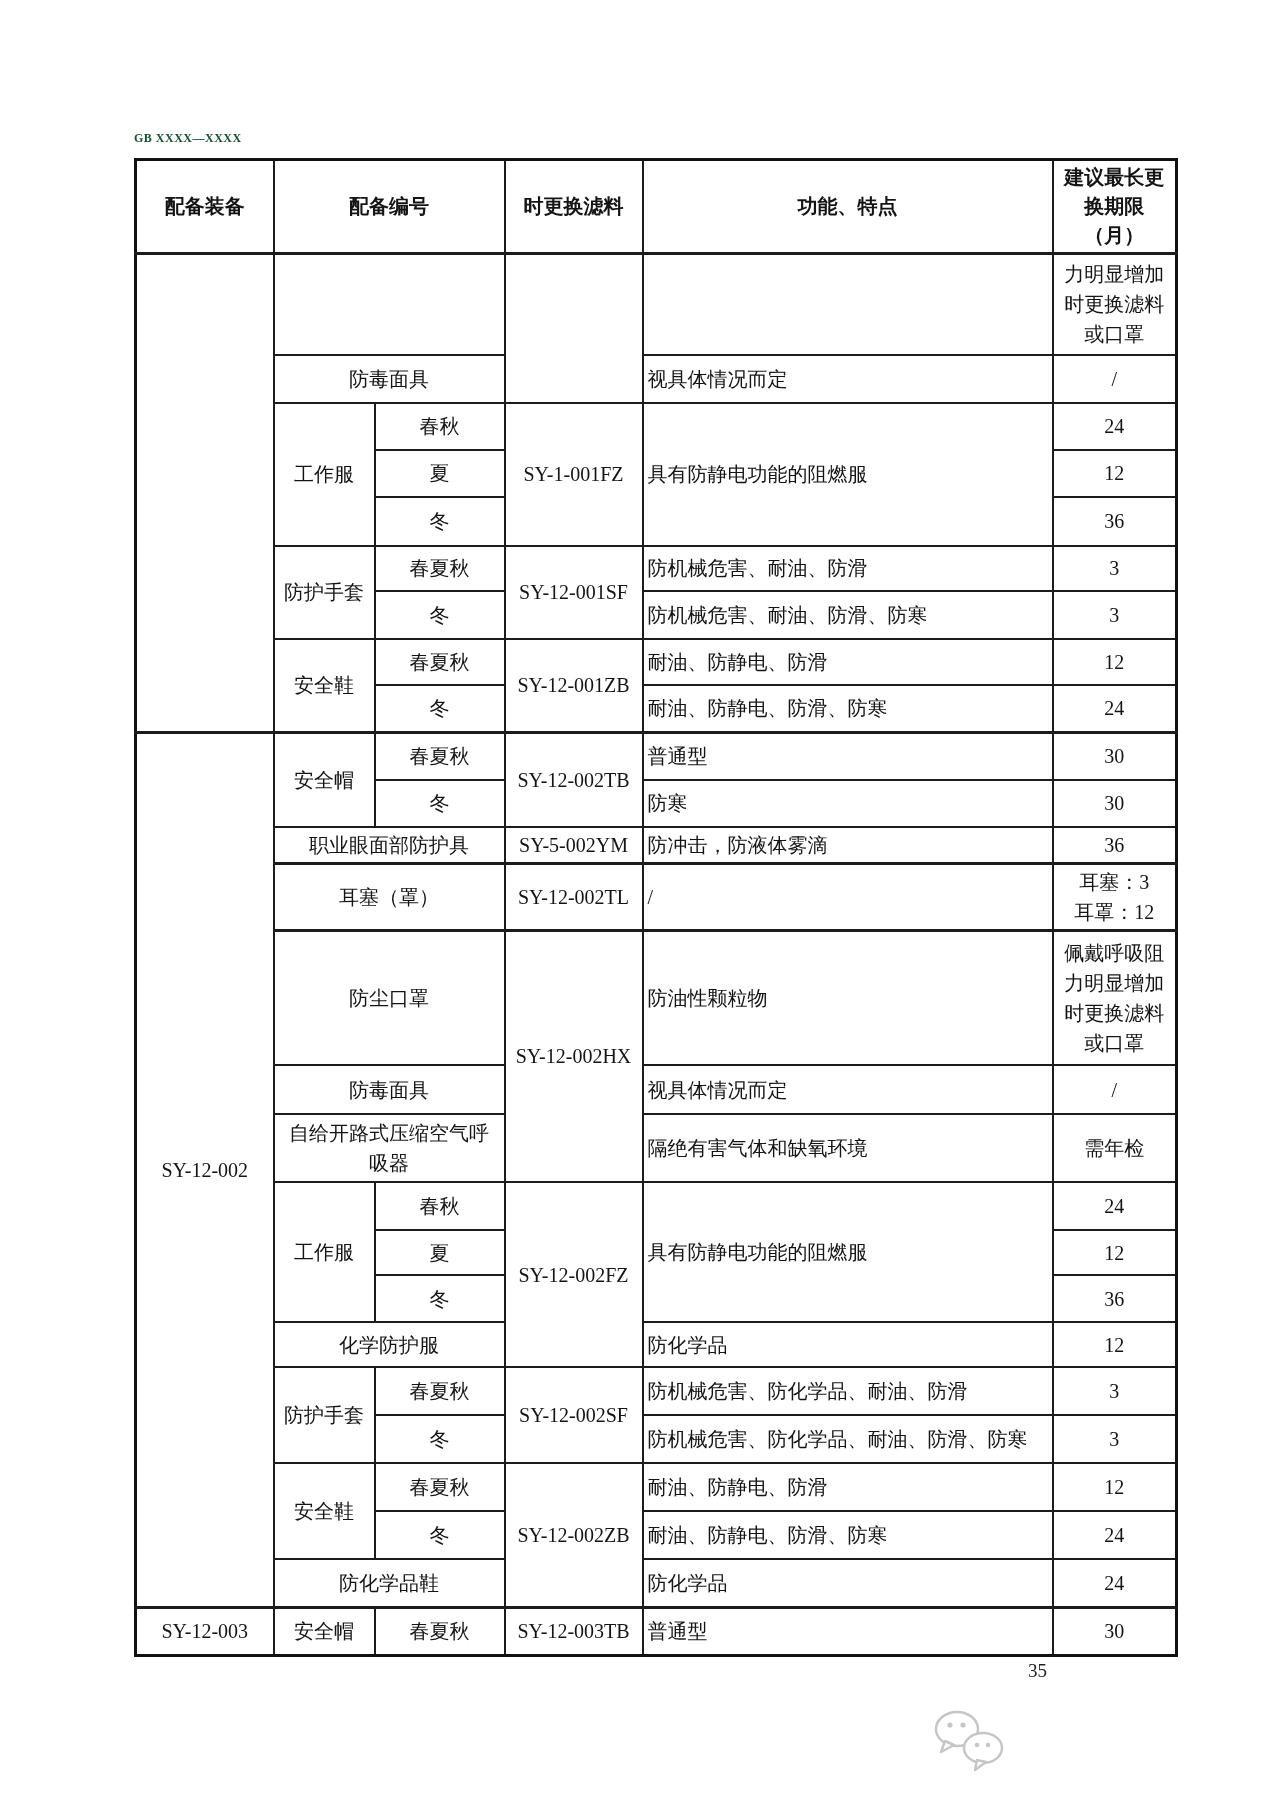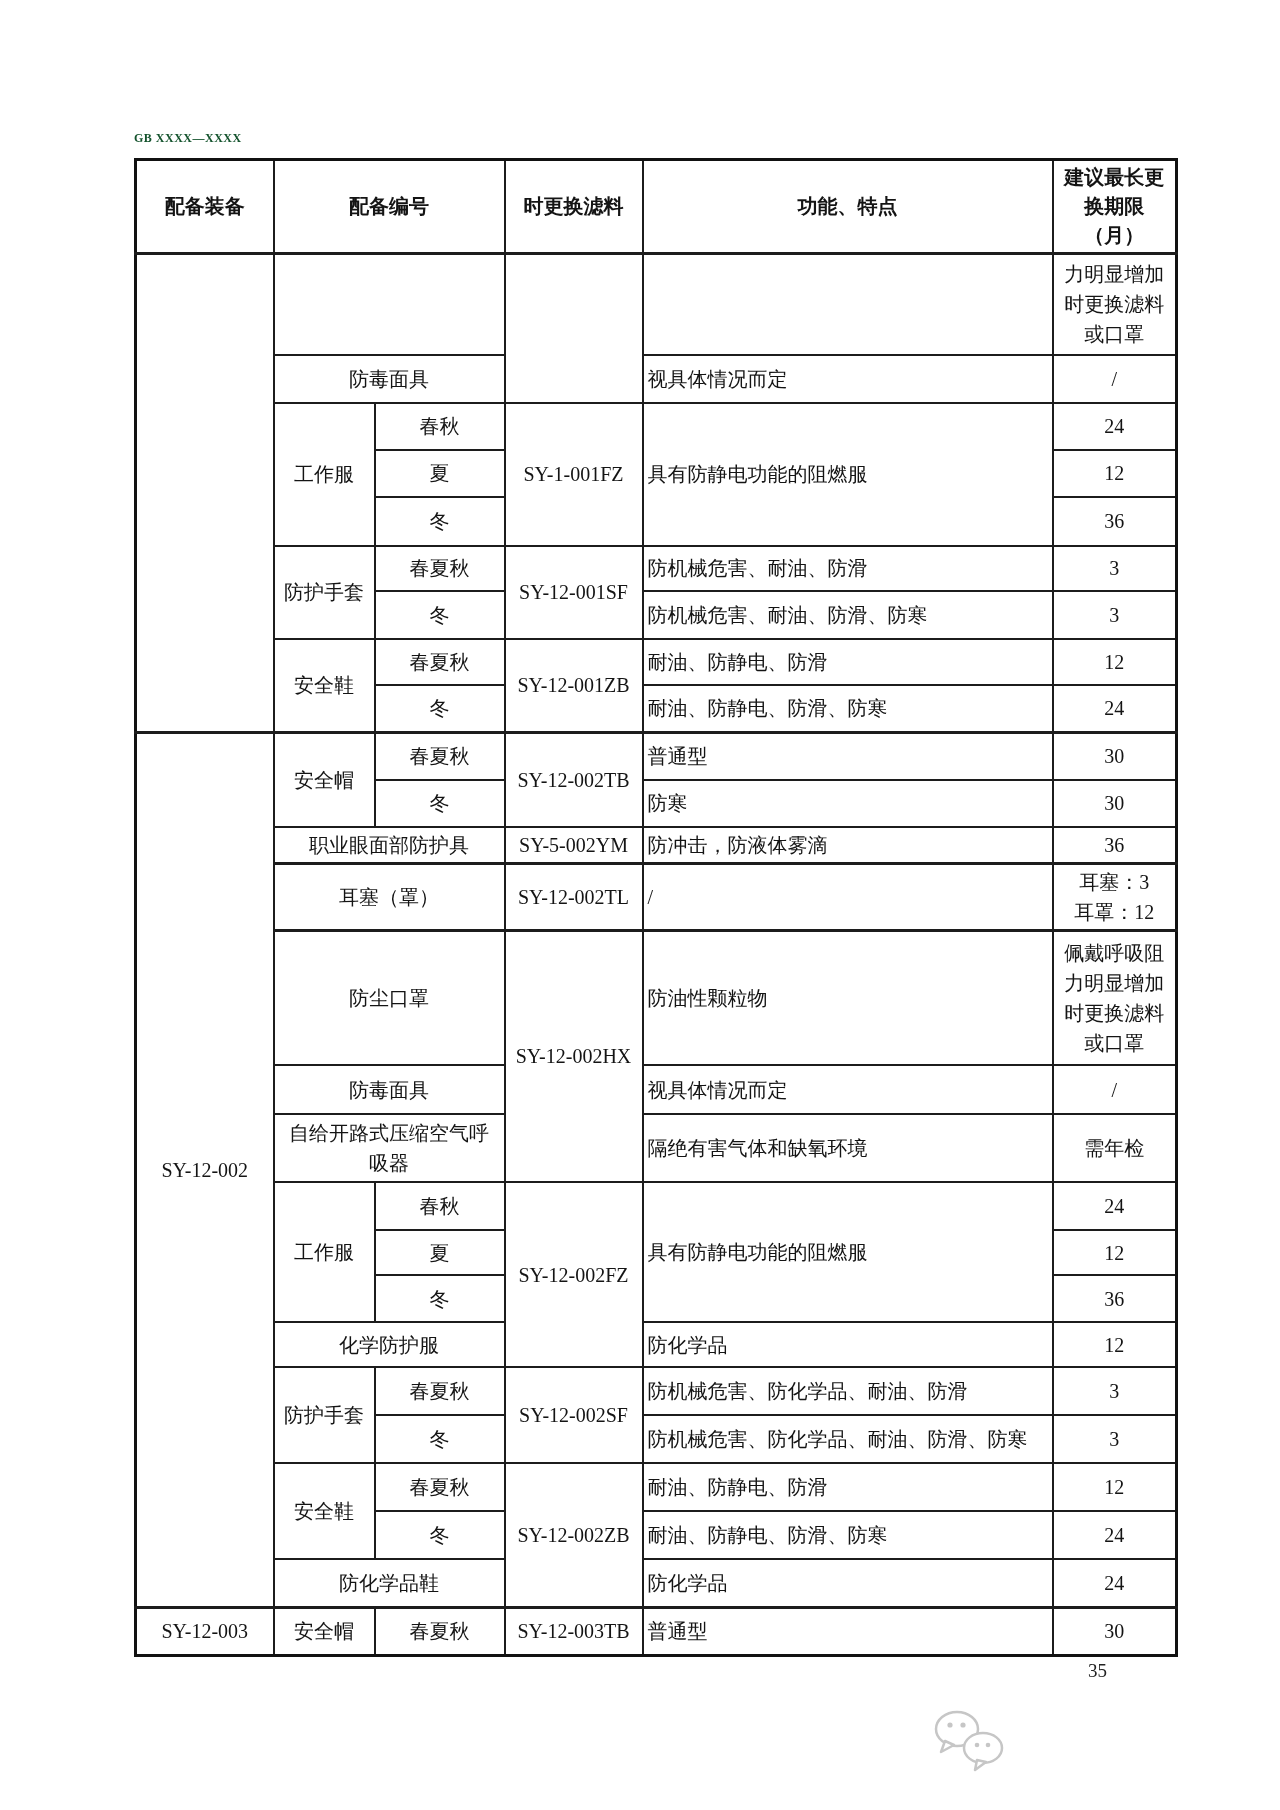--- a/index.html
+++ b/index.html
@@ -50,21 +50,21 @@
   table.ppe tr.header td{
     font-weight:bold;
     border-bottom-width:3px;
     line-height:29px;
   }
   table.ppe tr.thick td{
     border-top-width:3px;
   }
   .page-number{
     position:absolute;
-    left:1088px;
+    left:1028px;
     top:1660px;
     font-size:19px;
     color:#222;
   }
   .watermark{
     position:absolute;
     left:932px;
     top:1708px;
     display:flex;
     align-items:center;

